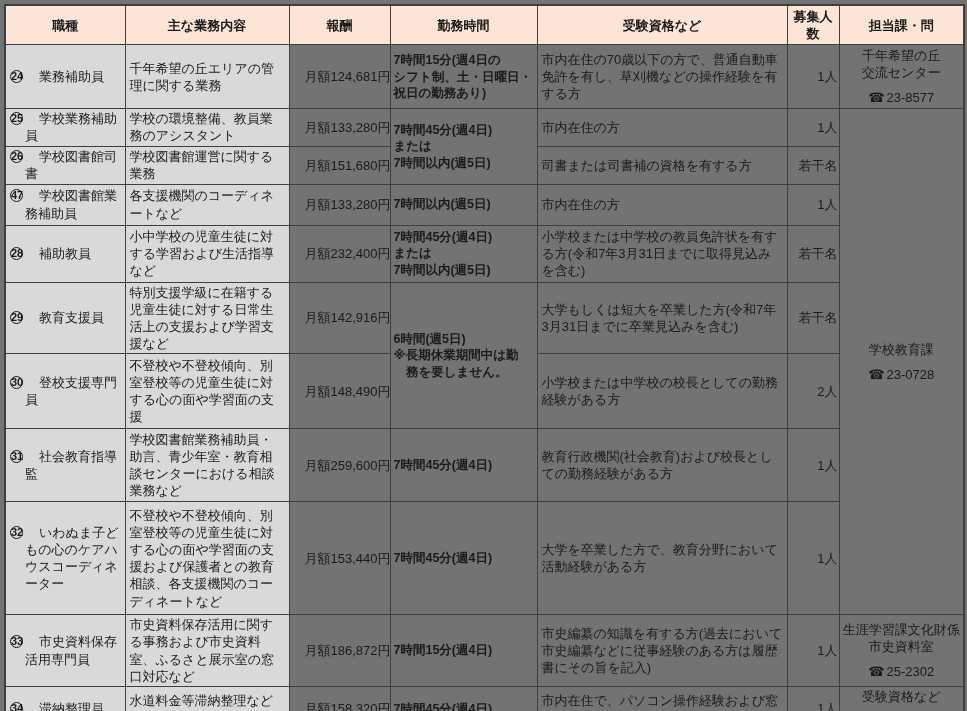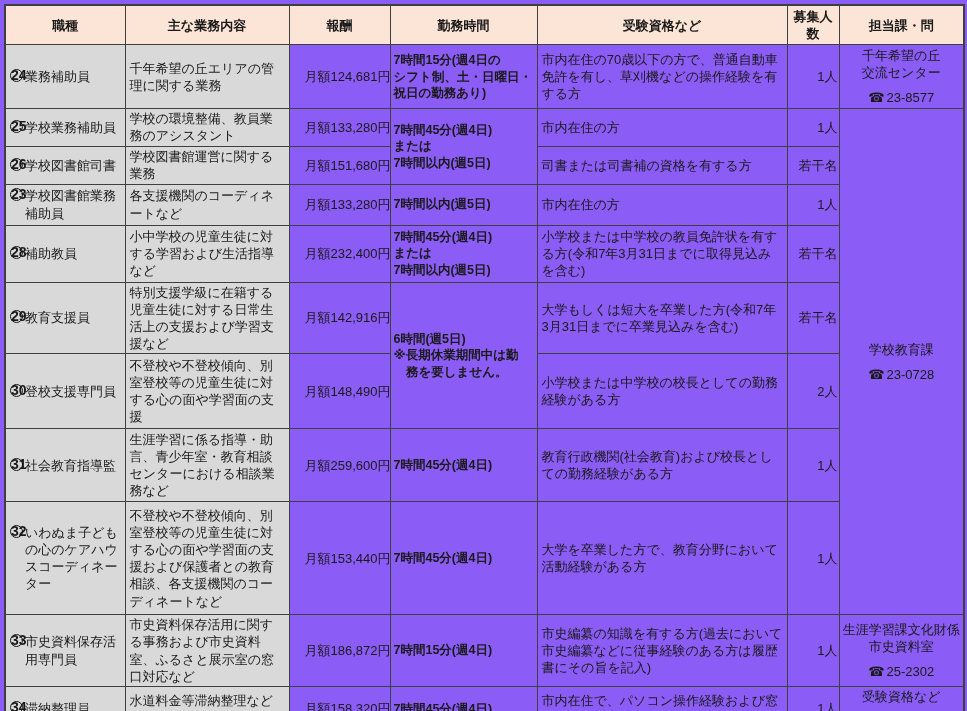--- a/index.html
+++ b/index.html
@@ -6,21 +6,21 @@
     --border:#3f3f3f;
     --header-bg:#fce4d6;
     --shaded-bg:#d9d9d9;
     --text:#1a1a1a;
   }
   *{box-sizing:border-box;}
   body{
     margin:0;width:967px;height:711px;background:#ffffff;color:var(--text);
     font-family:"Liberation Sans","DejaVu Sans",sans-serif;
   }
-  .page{position:relative;width:967px;height:711px;background:#8b5cf6;}
+  .page{position:relative;width:967px;height:711px;background:#737373;}
   table.jobs{
     position:absolute;left:4px;top:4px;width:959px;
     border-collapse:collapse;table-layout:fixed;
     border:2px solid var(--border);
   }
   th,td{
     border:1px solid var(--border);
     font-size:13px;line-height:1.32;
     padding:1px 4px;vertical-align:middle;overflow:hidden;
   }
@@ -28,22 +28,22 @@
     background:var(--header-bg);font-weight:bold;text-align:center;padding:2px 1px;
   }
   td.shaded{background:var(--shaded-bg);}
   td.pay{white-space:nowrap;padding-left:15px;}
   td.hours{white-space:pre-line;font-size:12.5px;padding:1px 3px;font-weight:bold;}
   td.open{text-align:right;padding:1px;}
   td.contact{text-align:center;padding:1px;}
   .jt{margin:0;padding-left:15px;text-indent:-15px;}
   .cnum{
     display:inline-block;width:13px;height:13px;border:1px solid var(--text);
-    border-radius:50%;font-size:14px;line-height:11px;text-align:center;
-    text-indent:0;vertical-align:1px;margin-right:2px;font-weight:bold;
+    border-radius:50%;font-size:11px;line-height:11px;text-align:center;
+    text-indent:0;vertical-align:1px;margin-right:16px;font-weight:bold;
   }
   .phone{white-space:nowrap;margin-top:8px;}
   .phone .ico{margin-right:2px;}
 </style>
 </head>
 <body>
 
 <div class="page">
 <table class="jobs">
   <colgroup>
@@ -108,21 +108,21 @@
         <p class="jt"><span class="cnum">26</span><span>学校図書館司書</span></p>
       </td>
       <td class="shaded">学校図書館運営に関する業務</td>
       <td class="pay">月額151,680円</td>
       <td>司書または司書補の資格を有する方</td>
       <td class="open">若干名</td>
     </tr>
 
     <tr style="height:41px">
       <td class="shaded">
-        <p class="jt"><span class="cnum">23</span><span>学校図書館業務補助員</span></p>
+        <p class="jt"><span class="cnum">47</span><span>学校図書館業務補助員</span></p>
       </td>
       <td class="shaded">各支援機関のコーディネートなど</td>
       <td class="pay">月額133,280円</td>
       <td class="hours">7時間以内(週5日)</td>
       <td>市内在住の方</td>
       <td class="open">1人</td>
     </tr>
 
     <tr style="height:57px">
       <td class="shaded">
@@ -157,21 +157,21 @@
       <td class="shaded">不登校や不登校傾向、別室登校等の児童生徒に対する心の面や学習面の支援</td>
       <td class="pay">月額148,490円</td>
       <td>小学校または中学校の校長としての勤務経験がある方</td>
       <td class="open">2人</td>
     </tr>
 
     <tr style="height:73px">
       <td class="shaded">
         <p class="jt"><span class="cnum">31</span><span>社会教育指導監</span></p>
       </td>
-      <td class="shaded">生涯学習に係る指導・助言、青少年室・教育相談センターにおける相談業務など</td>
+      <td class="shaded">学校図書館業務補助員・助言、青少年室・教育相談センターにおける相談業務など</td>
       <td class="pay">月額259,600円</td>
       <td class="hours">7時間45分(週4日)</td>
       <td>教育行政機関(社会教育)および校長としての勤務経験がある方</td>
       <td class="open">1人</td>
     </tr>
 
     <tr style="height:113px">
       <td class="shaded">
         <p class="jt"><span class="cnum">32</span><span>いわぬま子どもの心のケアハウスコーディネーター</span></p>
       </td>

